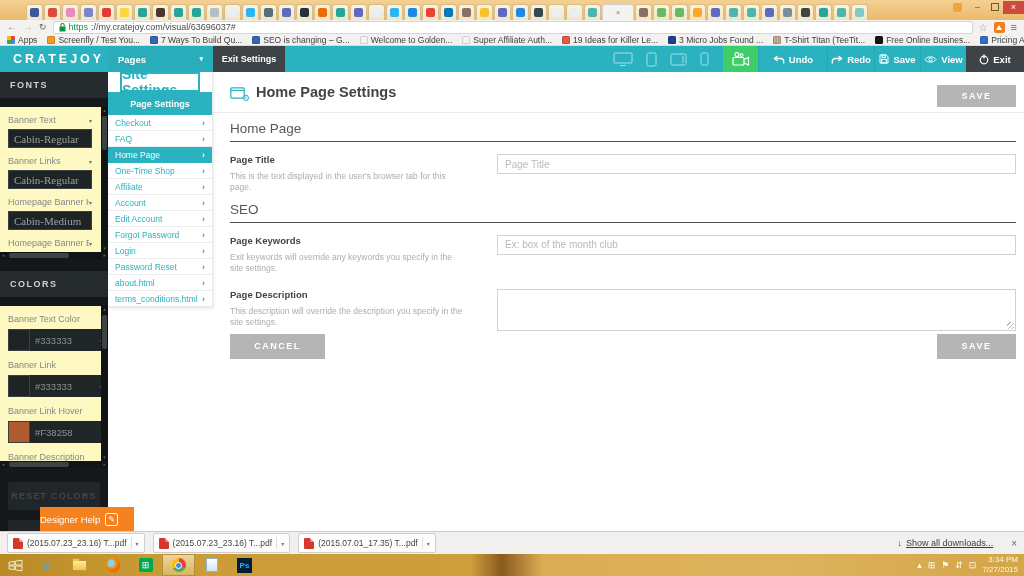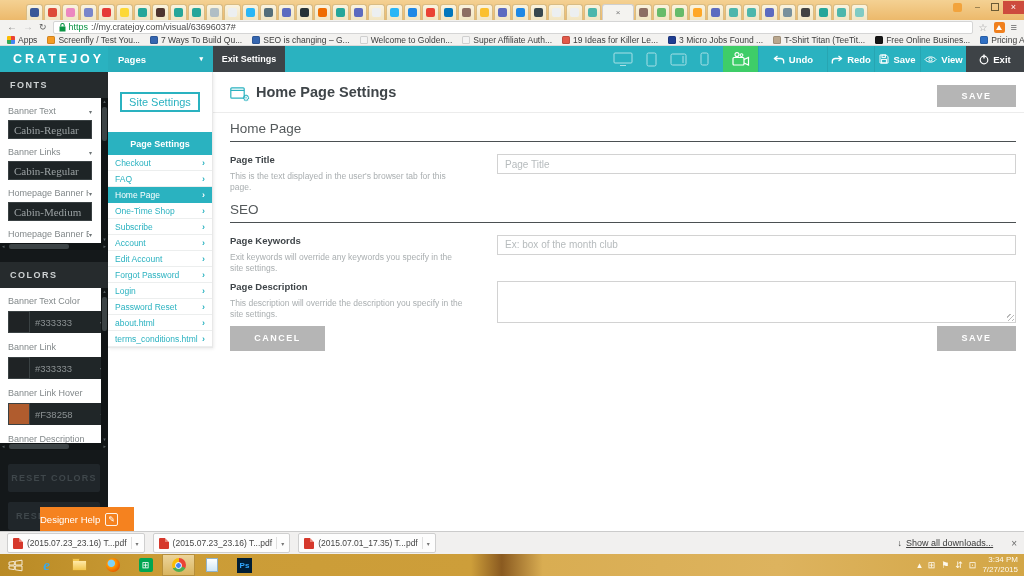--- a/index.html
+++ b/index.html
@@ -58,21 +58,21 @@
   .tb-btn{display:flex;align-items:center;justify-content:center;gap:4px;font-size:9.5px;
     font-weight:bold;border-left:1px solid rgba(0,0,0,.07);}
   .w-undo{width:68px}.w-redo{width:46px}.w-save{width:45px}.w-view{width:45px}
   .tb-btn.dark{width:58px;background:#3e4347;border-left:none;}
   
   #app{position:absolute;top:72px;left:0;right:0;bottom:45px;background:#fff;}
   #sidebar{position:absolute;left:0;top:0;bottom:0;width:108px;background:#14181a;z-index:1;overflow:hidden;}
   .side-h{height:26px;background:#262b2d;color:#ced2d3;display:flex;align-items:center;
     padding-left:10px;font-size:9px;font-weight:bold;letter-spacing:1.5px;}
   .side-h.colors{margin-top:12px;}
-  .panel{position:relative;background:#ffffff;overflow:hidden;}
+  .panel{position:relative;background:#fef9c3;overflow:hidden;margin-top:9px;}
   #fonts-panel{height:152px;}
   #colors-panel{height:162px;}
   .fitem{padding:8px 16px 0 8px;}
   .flabel-row{display:flex;justify-content:space-between;align-items:center;}
   .flabel{font-size:9px;color:#82888a;white-space:nowrap;overflow:hidden;max-width:84px;}
   .fcaret{font-size:6px;color:#6e7476;}
   .fvalue{margin-top:4px;height:17px;border:1px solid #3a4143;background:#1e2426;color:#9aa0a2;
     font-family:"Liberation Serif",serif;font-size:11px;display:flex;align-items:center;padding:0 5px;
     white-space:nowrap;overflow:hidden;}
   .citem{padding:8px 16px 0 8px;}
@@ -90,43 +90,43 @@
   .reset-btn{margin:10px 8px 0;height:28px;background:#20262a;color:#3f474b;display:flex;
     align-items:center;justify-content:center;font-size:9px;font-weight:bold;letter-spacing:1.2px;border-radius:2px;}
   .reset-btn.first{margin-top:14px;}
   #designer-help{position:absolute;left:40px;bottom:0;width:94px;height:24px;background:#f5821f;
     color:#fff;display:flex;align-items:center;justify-content:flex-start;gap:5px;font-size:9.5px;z-index:3;}
   .dh-ico{width:11px;height:11px;border:1px solid rgba(255,255,255,.9);border-radius:2px;
     font-size:8px;display:flex;align-items:center;justify-content:center;}
   
   #pages-panel{position:absolute;left:108px;top:0;width:105px;background:#fff;z-index:2;
     border-right:1px solid #e8e8e8;border-bottom:1px solid #e8e8e8;box-shadow:1px 1px 3px rgba(0,0,0,.08);box-sizing:border-box;}
-  .site-settings{margin:20px 12px;height:16px;border:2px solid #2ab2c0;color:#2ab2c0;
-    font-size:11px;font-weight:normal;display:flex;align-items:center;justify-content:center;}
+  .site-settings{margin:0 12px;height:16px;border:2px solid #2ab2c0;color:#2ab2c0;
+    font-size:14px;font-weight:bold;display:flex;align-items:center;justify-content:center;}
   .ps-header{height:23px;background:#2ab2c0;color:#fff;font-size:9px;font-weight:bold;
     display:flex;align-items:center;justify-content:center;}
   .pitem{height:15px;display:flex;align-items:center;justify-content:space-between;
     padding:0 7px;font-size:8.5px;color:#2ab2c0;border-bottom:1px solid #eceeee;}
   .pitem .chev{font-weight:bold;font-size:9px;}
   .pitem.active{background:#2ab2c0;color:#fff;border-color:#2ab2c0;}
   
   #main{position:absolute;left:213px;top:0;right:0;bottom:0;}
   .m-header{height:40px;border-bottom:1px solid #ececec;display:flex;align-items:center;
     padding-left:17px;gap:9px;}
   .hdr-ico{position:relative;width:17px;height:14px;}
   .hdr-ico .gear{position:absolute;right:-3px;bottom:-4px;color:#2ab2c0;font-size:9px;line-height:1;}
   .m-title{font-size:14.5px;font-weight:bold;color:#3f4549;}
   .gray-btn{background:#b5b5b5;color:#fff;font-size:9px;font-weight:bold;letter-spacing:1.5px;
     display:flex;align-items:center;justify-content:center;}
   .save-top{position:absolute;top:13px;right:8px;width:79px;height:22px;}
   .m-body{padding:0 8px 0 17px;}
   .section-title{font-size:13.5px;color:#54595b;margin-top:8px;padding-bottom:5px;
     border-bottom:1px solid #4b5052;}
   .frow{display:grid;grid-template-columns:267px 1fr;margin-top:12px;min-height:36px;align-items:start;}
-  .frow.tight{margin-top:6px;}
+  .frow.tight{margin-top:14px;}
   .flab{font-size:9.5px;font-weight:bold;color:#3f4549;}
   .fdesc{font-size:8.5px;color:#a9aeb0;margin-top:6px;padding-right:34px;line-height:1.35;}
   .tinput{width:100%;height:20px;border:1px solid #d2d2d2;box-sizing:border-box;padding:0 7px;
     font-size:10px;color:#444;font-family:"Liberation Sans",sans-serif;background:#fff;outline:none;}
   .tinput::placeholder{color:#b6bbbd;}
   .ta-wrap{position:relative;}
   textarea.tinput{height:42px;resize:none;padding-top:4px;display:block;}
   .ta-grip{position:absolute;right:2px;bottom:2px;width:7px;height:7px;
     background:repeating-linear-gradient(135deg,transparent 0 2px,#b9b9b9 2px 3px);}
   .btn-row{display:flex;justify-content:space-between;margin-top:3px;}
@@ -725,21 +725,21 @@
           <span>Home Page</span>
           <span class="chev">›</span>
         </div>
 
         <div class="pitem">
           <span>One-Time Shop</span>
           <span class="chev">›</span>
         </div>
 
         <div class="pitem">
-          <span>Subscribe</span>
+          <span>Affiliate</span>
           <span class="chev">›</span>
         </div>
 
         <div class="pitem">
           <span>Account</span>
           <span class="chev">›</span>
         </div>
 
         <div class="pitem">
           <span>Edit Account</span>

